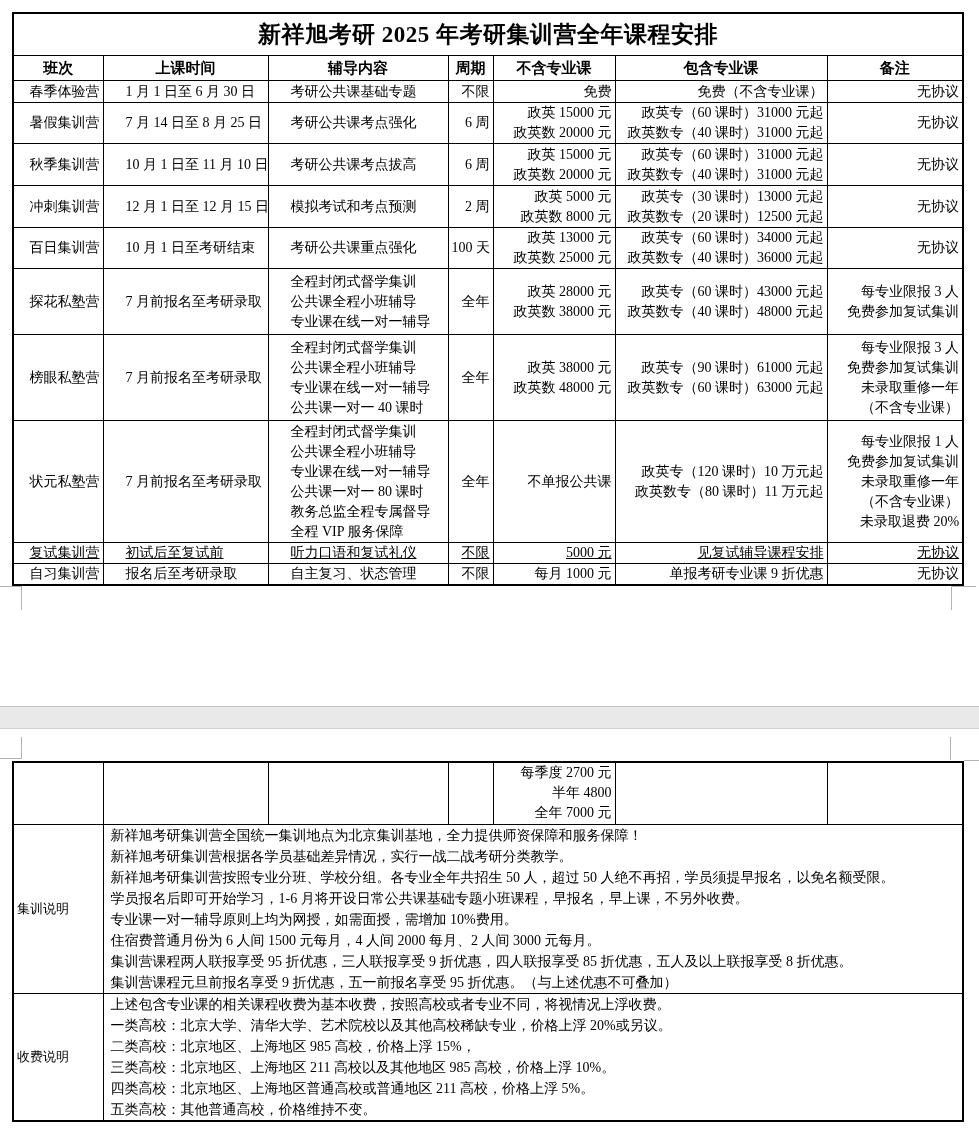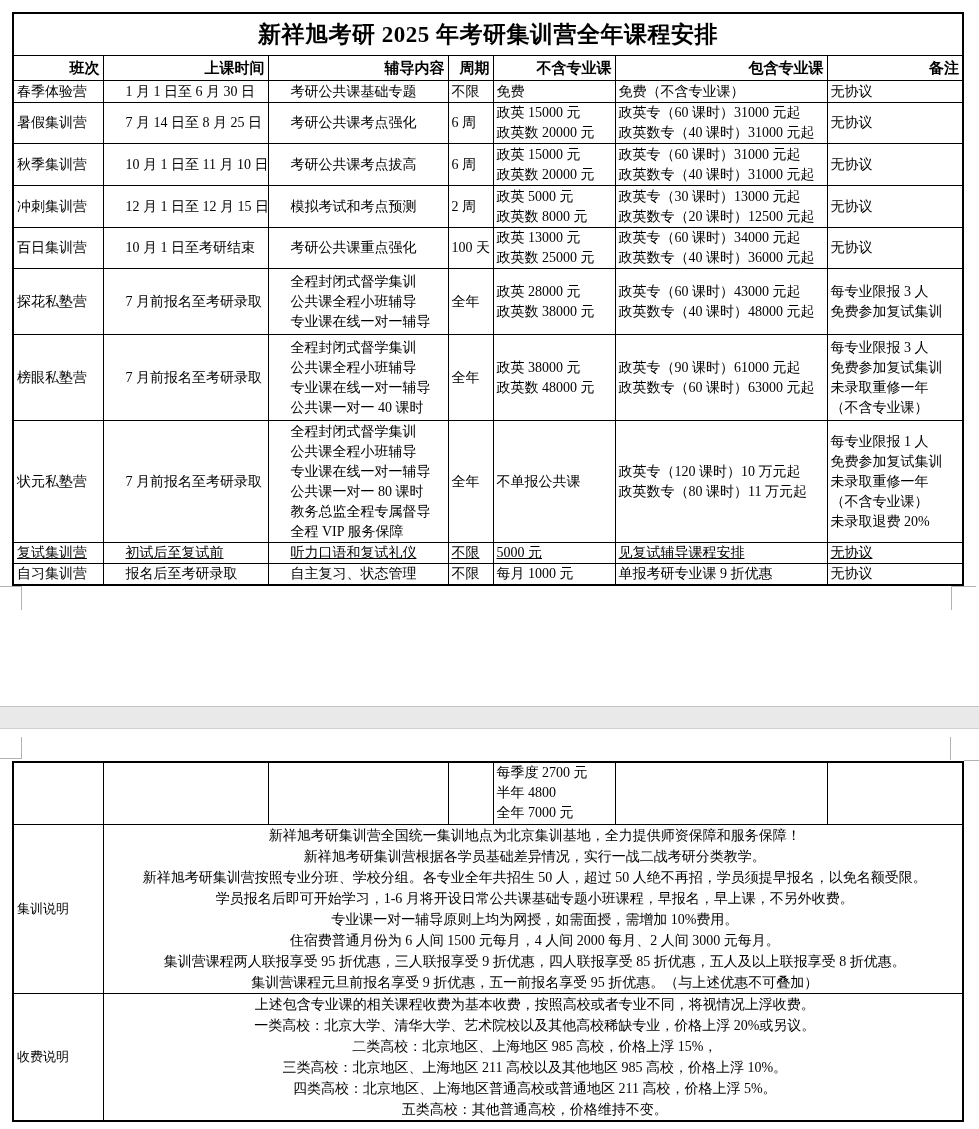--- a/index.html
+++ b/index.html
@@ -10,26 +10,26 @@
   }
   table{border-collapse:collapse;table-layout:fixed;position:absolute;background:#fff;}
   .t1{left:12px;top:12px;width:952px;}
   .t2{left:12px;top:761px;width:952px;}
   table{border:2px solid #000;}
   td{border:1px solid #000;font-size:14px;padding:0 3px;vertical-align:middle;overflow:hidden;}
   .title-cell{
     font-weight:bold;font-size:23px;text-align:center;height:41px;
     letter-spacing:0.5px;border-bottom:1px solid #000;
   }
-  .hdr{font-weight:bold;font-size:15px;text-align:right;height:24px;}
-  .c-center{text-align:left;}
+  .hdr{font-weight:bold;font-size:15px;text-align:center;height:24px;}
+  .c-center{text-align:right;}
   .c-left{text-align:left;padding-left:22px;}
   .ln{line-height:20px;white-space:nowrap;}
   .section-label{text-align:left;font-size:13px;}
-  .section-content{text-align:center;padding-left:7px;}
+  .section-content{text-align:left;padding-left:7px;}
   .section-content .ln{line-height:21px;}
   .fee-cell .ln{line-height:20px;}
   .band{
     position:absolute;left:0;top:706px;width:979px;height:21px;
     background:var(--band,#e9e9e9);
     border-top:1px solid #c3c3c3;border-bottom:1px solid #cfcfcf;
   }
   .mark{position:absolute;background:var(--mark,#b3b3b3);}
 </style>
 </head>

